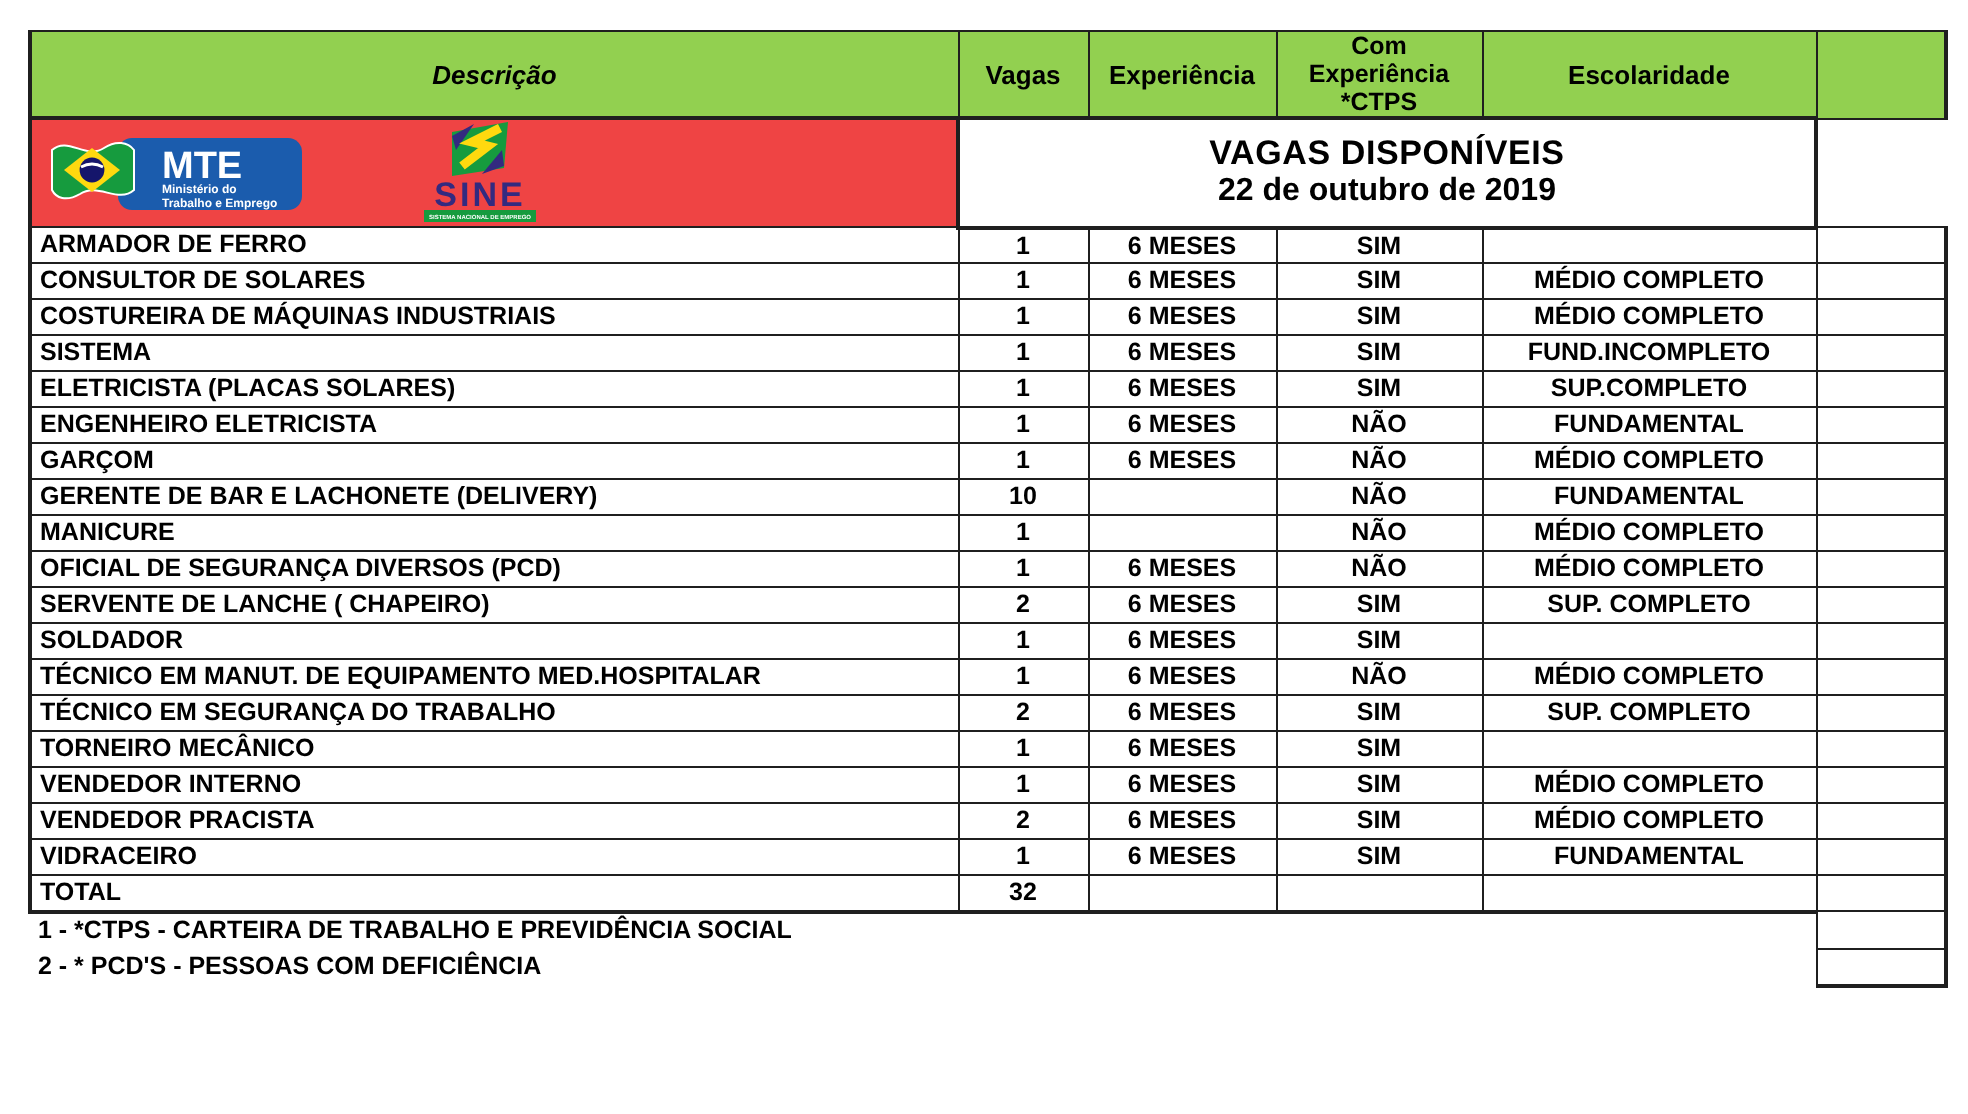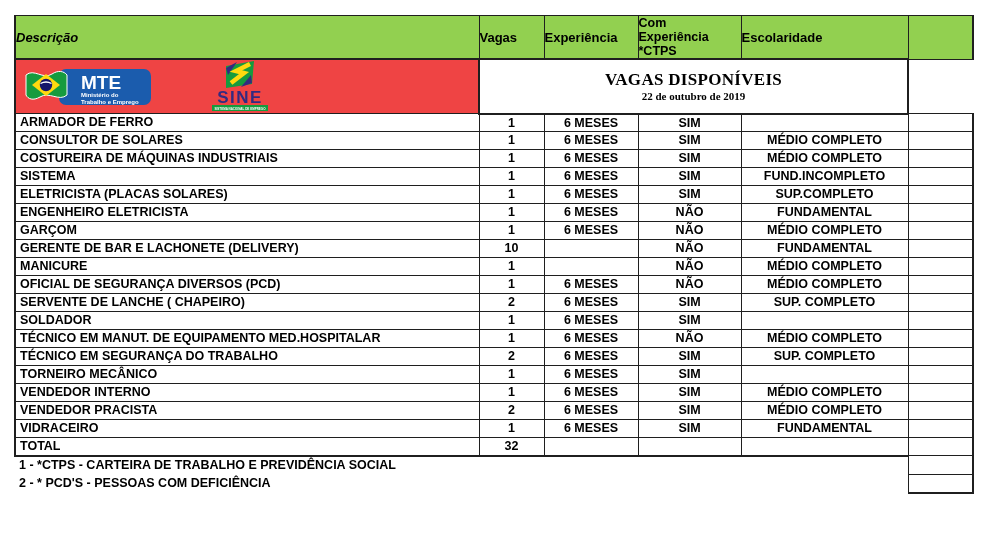--- a/index.html
+++ b/index.html
@@ -14,27 +14,27 @@
   }
   table{
     position:absolute; left:14px; top:15px; width:958px;
     border-collapse:collapse; table-layout:fixed;
   }
   td,th{vertical-align:middle; overflow:hidden; white-space:nowrap;}
   .c{border:1px solid var(--border);}
   .noborder{border:none;}
   
   .logo-cell{border-top-width:2px; border-left-width:2px; height:53px; background:#ef4444;}
-  .title-cell{border-width:2px; height:53px; text-align:center; background:#fff;font-family:Liberation Serif, serif;}
+  .title-cell{border-width:2px; height:53px; text-align:center; background:#fff;}
   .title-line{font-size:17px; letter-spacing:.3px;}
-  .date-line{font-size:11px; margin-top:3px;}
+  .date-line{font-size:16px; margin-top:3px;}
   .logo-wrap{display:flex; align-items:center; height:53px; padding-left:3px;}
   .sine-box{margin-left:42px;}
   
-  thead th{background:var(--green); height:42px; font-size:13px; text-align:left;}
+  thead th{background:var(--green); height:42px; font-size:13px; text-align:center;}
   th.ctps-h{font-size:12.5px; line-height:14px; white-space:pre-line;}
   thead th:last-child{border-right-width:2px;}
   thead th:first-child{border-left-width:2px;font-style:italic;}
   
   tbody td{height:18px; font-size:12.5px; text-align:center; line-height:1;}
   tbody td:first-child{text-align:left; padding-left:4px; border-left-width:2px; font-size:12.5px;}
   tbody td:last-child{border-right-width:2px;}
   tbody tr.total-row td{border-bottom-width:2px;}
   tbody tr.total-row td:last-child{border-bottom-width:1px;}
   

